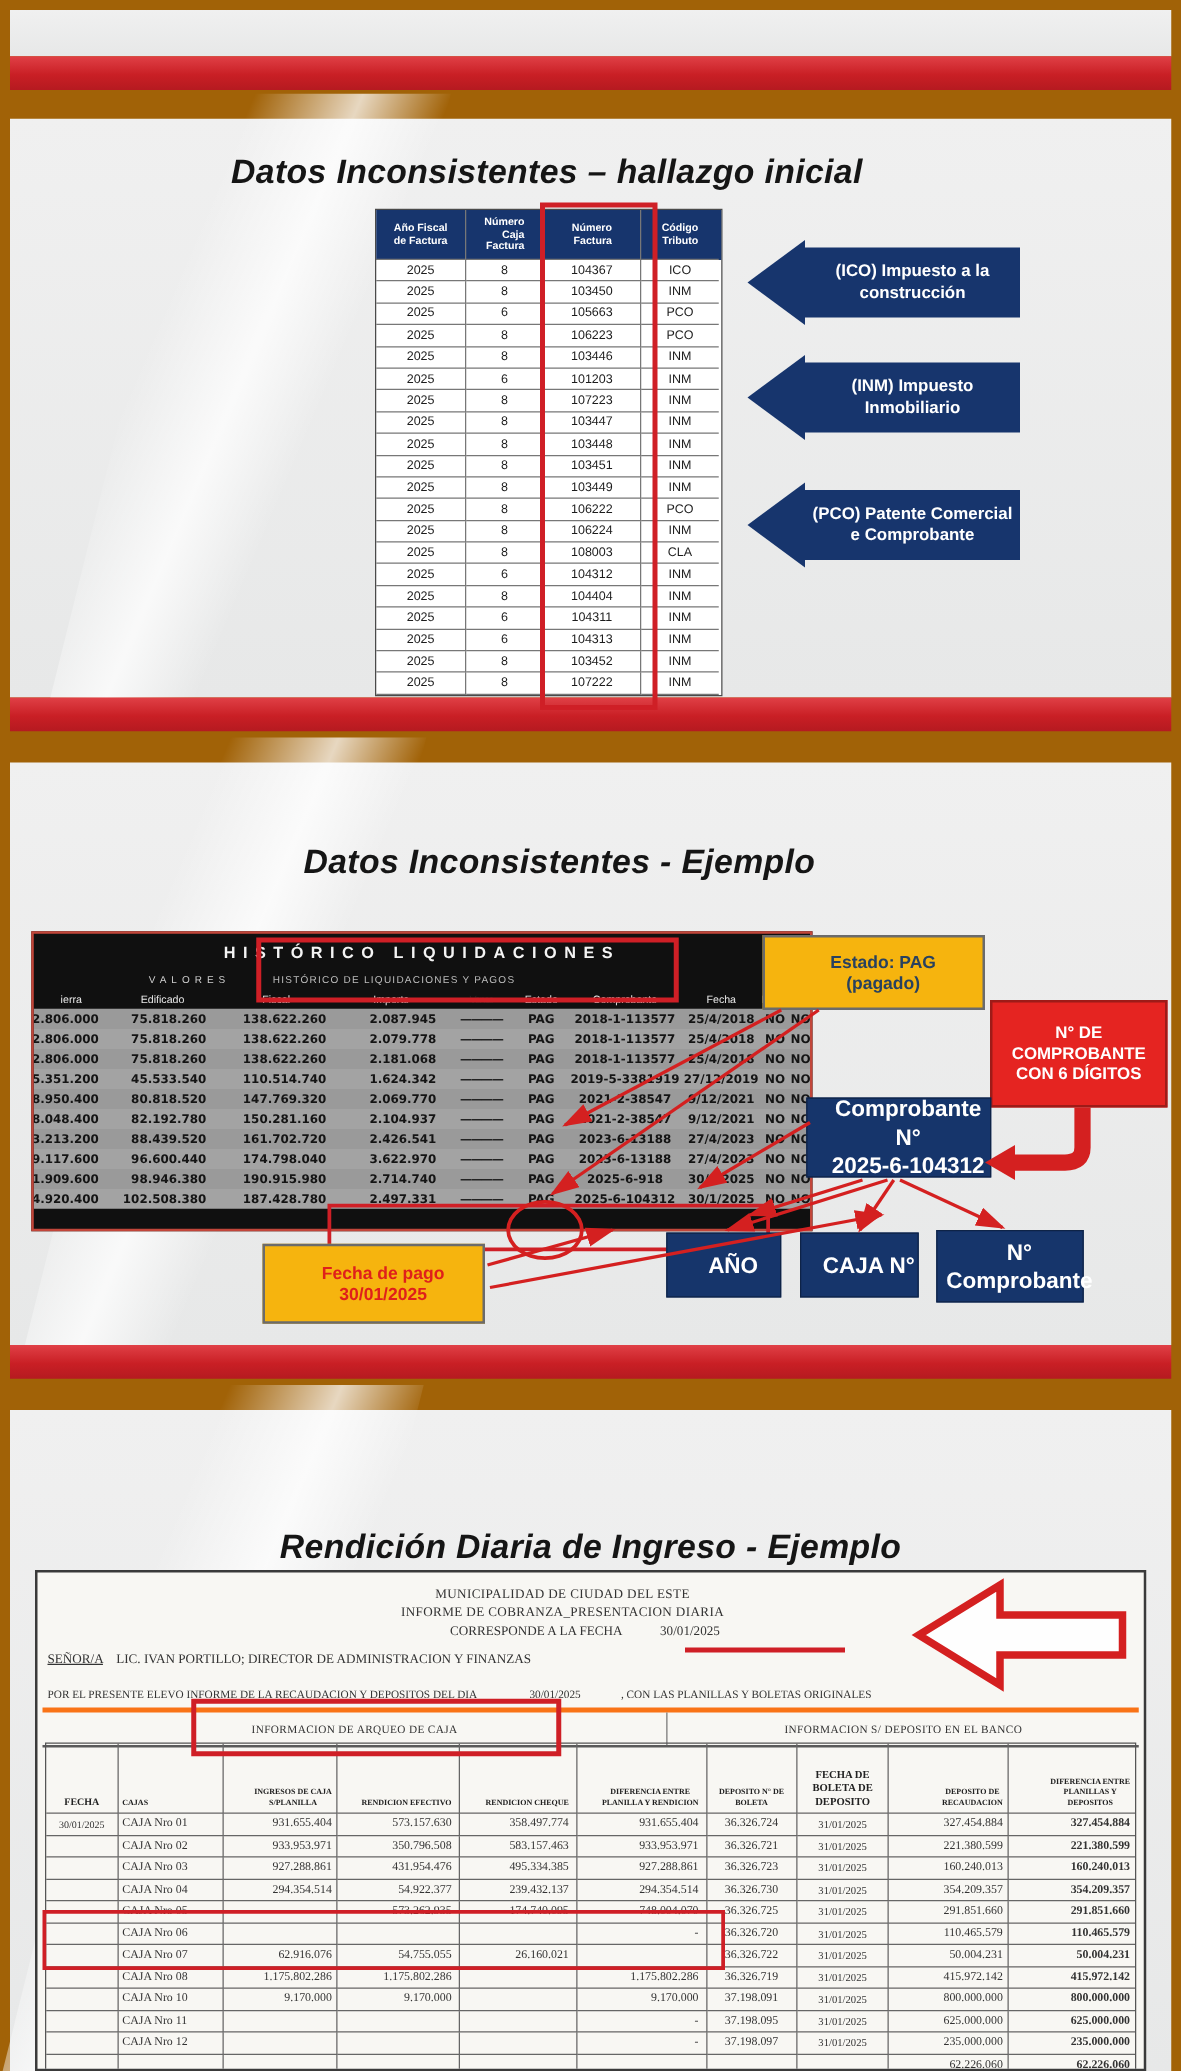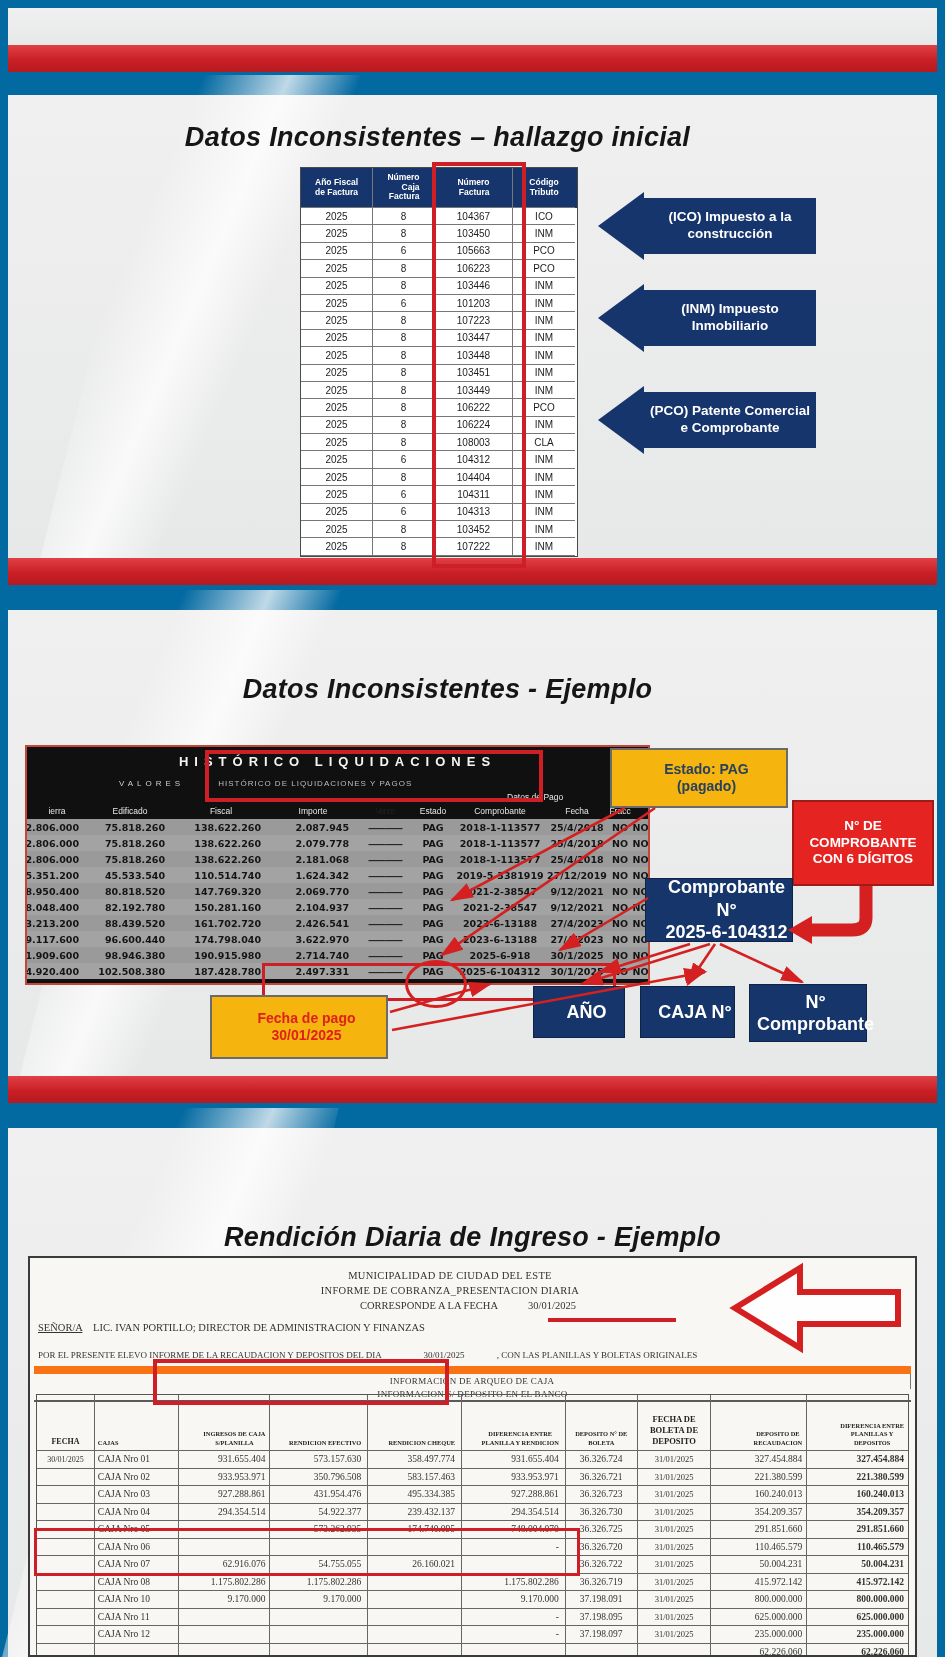--- a/index.html
+++ b/index.html
@@ -1,16 +1,16 @@
 <!DOCTYPE html>
 <html><head>
 <meta charset="utf-8">
 <style>
   html,body{margin:0;padding:0;background:#fff;font-family:"Liberation Sans",sans-serif;}
-  #page{position:relative;width:945px;height:1657px;overflow:hidden;background:#0369a1;text-decoration:underline;}
+  #page{position:relative;width:945px;height:1657px;overflow:hidden;background:#a16207;text-decoration:underline;}
   .abs{position:absolute;}
   .panel{position:absolute;left:8px;right:8px;background:linear-gradient(180deg,#f0f0f0,#e7e8e8);overflow:visible;}
   .panel .swoosh{position:absolute;top:-20px;bottom:-20px;width:200px;background:linear-gradient(100deg,rgba(255,255,255,0) 15%,rgba(255,255,255,.75) 45%,rgba(255,255,255,0) 70%);transform:skewX(-14deg);pointer-events:none;}
   .redbar{position:absolute;left:8px;right:8px;height:27px;background:linear-gradient(180deg,#e04046 0%,#c91f25 55%,#b51a20 100%);}
   .slide-title{position:absolute;font-style:italic;font-weight:bold;font-size:27px;color:#151515;text-align:center;letter-spacing:.3px;}
   
   .s1t{position:absolute;left:300px;top:167px;width:276px;border:1px solid #4a4a4a;background:#fff;font-size:10px;color:#1c1c1c;}
   .s1t .thead{display:flex;background:#17356d;color:#fff;font-weight:bold;font-size:8.5px;height:40px;}
   .s1t .thead .cell{white-space:pre-line;line-height:1.15;text-align:right;}
   .s1t .trow{display:flex;height:17.4px;}
@@ -42,21 +42,21 @@
   .gold{background:#f6b40e;border:2px solid #6b6b6b;color:#28415f;font-size:14px;}
   .redbox{background:#e52421;border:2px solid #9e1b18;color:#fff;font-size:13.5px;padding:4px;}
   .navybox{background:#16356b;border:1px solid #0e2347;color:#fff;font-size:18px;}
   .redtext{color:#df201b;}
   .circ{position:absolute;border:3px solid #d42020;border-radius:50%;z-index:35;pointer-events:none;}
   #overlay{position:absolute;left:0;top:0;width:945px;height:1657px;z-index:45;pointer-events:none;}
   
   .doc{position:absolute;left:28px;top:1256px;width:889px;height:401px;background:#f8f7f3;border:2px solid #3a3a3a;box-sizing:border-box;font-family:"Liberation Serif",serif;color:#333;overflow:hidden;}
   .doc .cline{position:absolute;left:0;width:840px;text-align:center;font-size:10.5px;letter-spacing:.3px;}
   .doc .u{text-decoration:underline;}
-  .docband{position:absolute;left:4px;right:4px;top:108px;height:26px;display:flex;border-top:8px solid #f97316;border-bottom:2px solid #5a5a5a;font-size:9px;flex-direction:column;}
+  .docband{position:absolute;left:4px;right:4px;top:108px;height:26px;display:flex;border-top:4px solid #f97316;border-bottom:2px solid #5a5a5a;font-size:9px;}
   .docband .bcell{display:flex;align-items:center;justify-content:center;letter-spacing:.3px;}
   .d3t{position:absolute;left:6px;top:136px;width:873px;border:1px solid #555;background:transparent;box-sizing:border-box;}
   .d3t .thead{display:flex;height:56px;font-size:6.4px;font-weight:bold;color:#222;}
   .d3t .thead .cell{white-space:pre-line;line-height:1.3;align-items:flex-end;padding-bottom:3px;}
   .d3t .trow{display:flex;height:17.5px;font-size:9.5px;}
   .d3t .cell{display:flex;align-items:center;justify-content:center;text-align:center;border-right:1px solid #666;border-bottom:1px solid #666;box-sizing:border-box;overflow:hidden;}
   .d3t .c0{width:58px;font-size:8px}.d3t .c1{width:84px;justify-content:flex-start;padding-left:3px}
   .d3t .c2{width:92px;justify-content:flex-end;padding-right:4px}.d3t .c3{width:98px;justify-content:flex-end;padding-right:6px}
   .d3t .c4{width:94px;justify-content:flex-end;padding-right:6px}.d3t .c5{width:104px;justify-content:flex-end;padding-right:6px}
   .d3t .c6{width:72px}.d3t .c7{width:74px;font-size:8.5px}
@@ -231,23 +231,20 @@
   <div class="panel" style="top:610px;height:466px;">
     <div class="swoosh" style="left:70px;"></div>
   </div>
   <div class="slide-title" style="top:674px;left:0;right:50px;">Datos Inconsistentes - Ejemplo</div>
 
   <div class="scan">
     <div class="scan-title">HISTÓRICO LIQUIDACIONES</div>
     <div class="scan-sub">
       <span class="v">VALORES</span>
       <span class="h">HISTÓRICO DE LIQUIDACIONES Y PAGOS</span>
-    </div>
-    <div class="scan-datos">
-      <span>Datos de Pago</span>
     </div>
     <div class="scan-cols">
         <div class="cell c0">ierra</div>
         <div class="cell c1">Edificado</div>
         <div class="cell c2">Fiscal</div>
         <div class="cell c3">Importe</div>
         <div class="cell c4">Vence</div>
         <div class="cell c5">Estado</div>
         <div class="cell c6">Comprobante</div>
         <div class="cell c7">Fecha</div>

